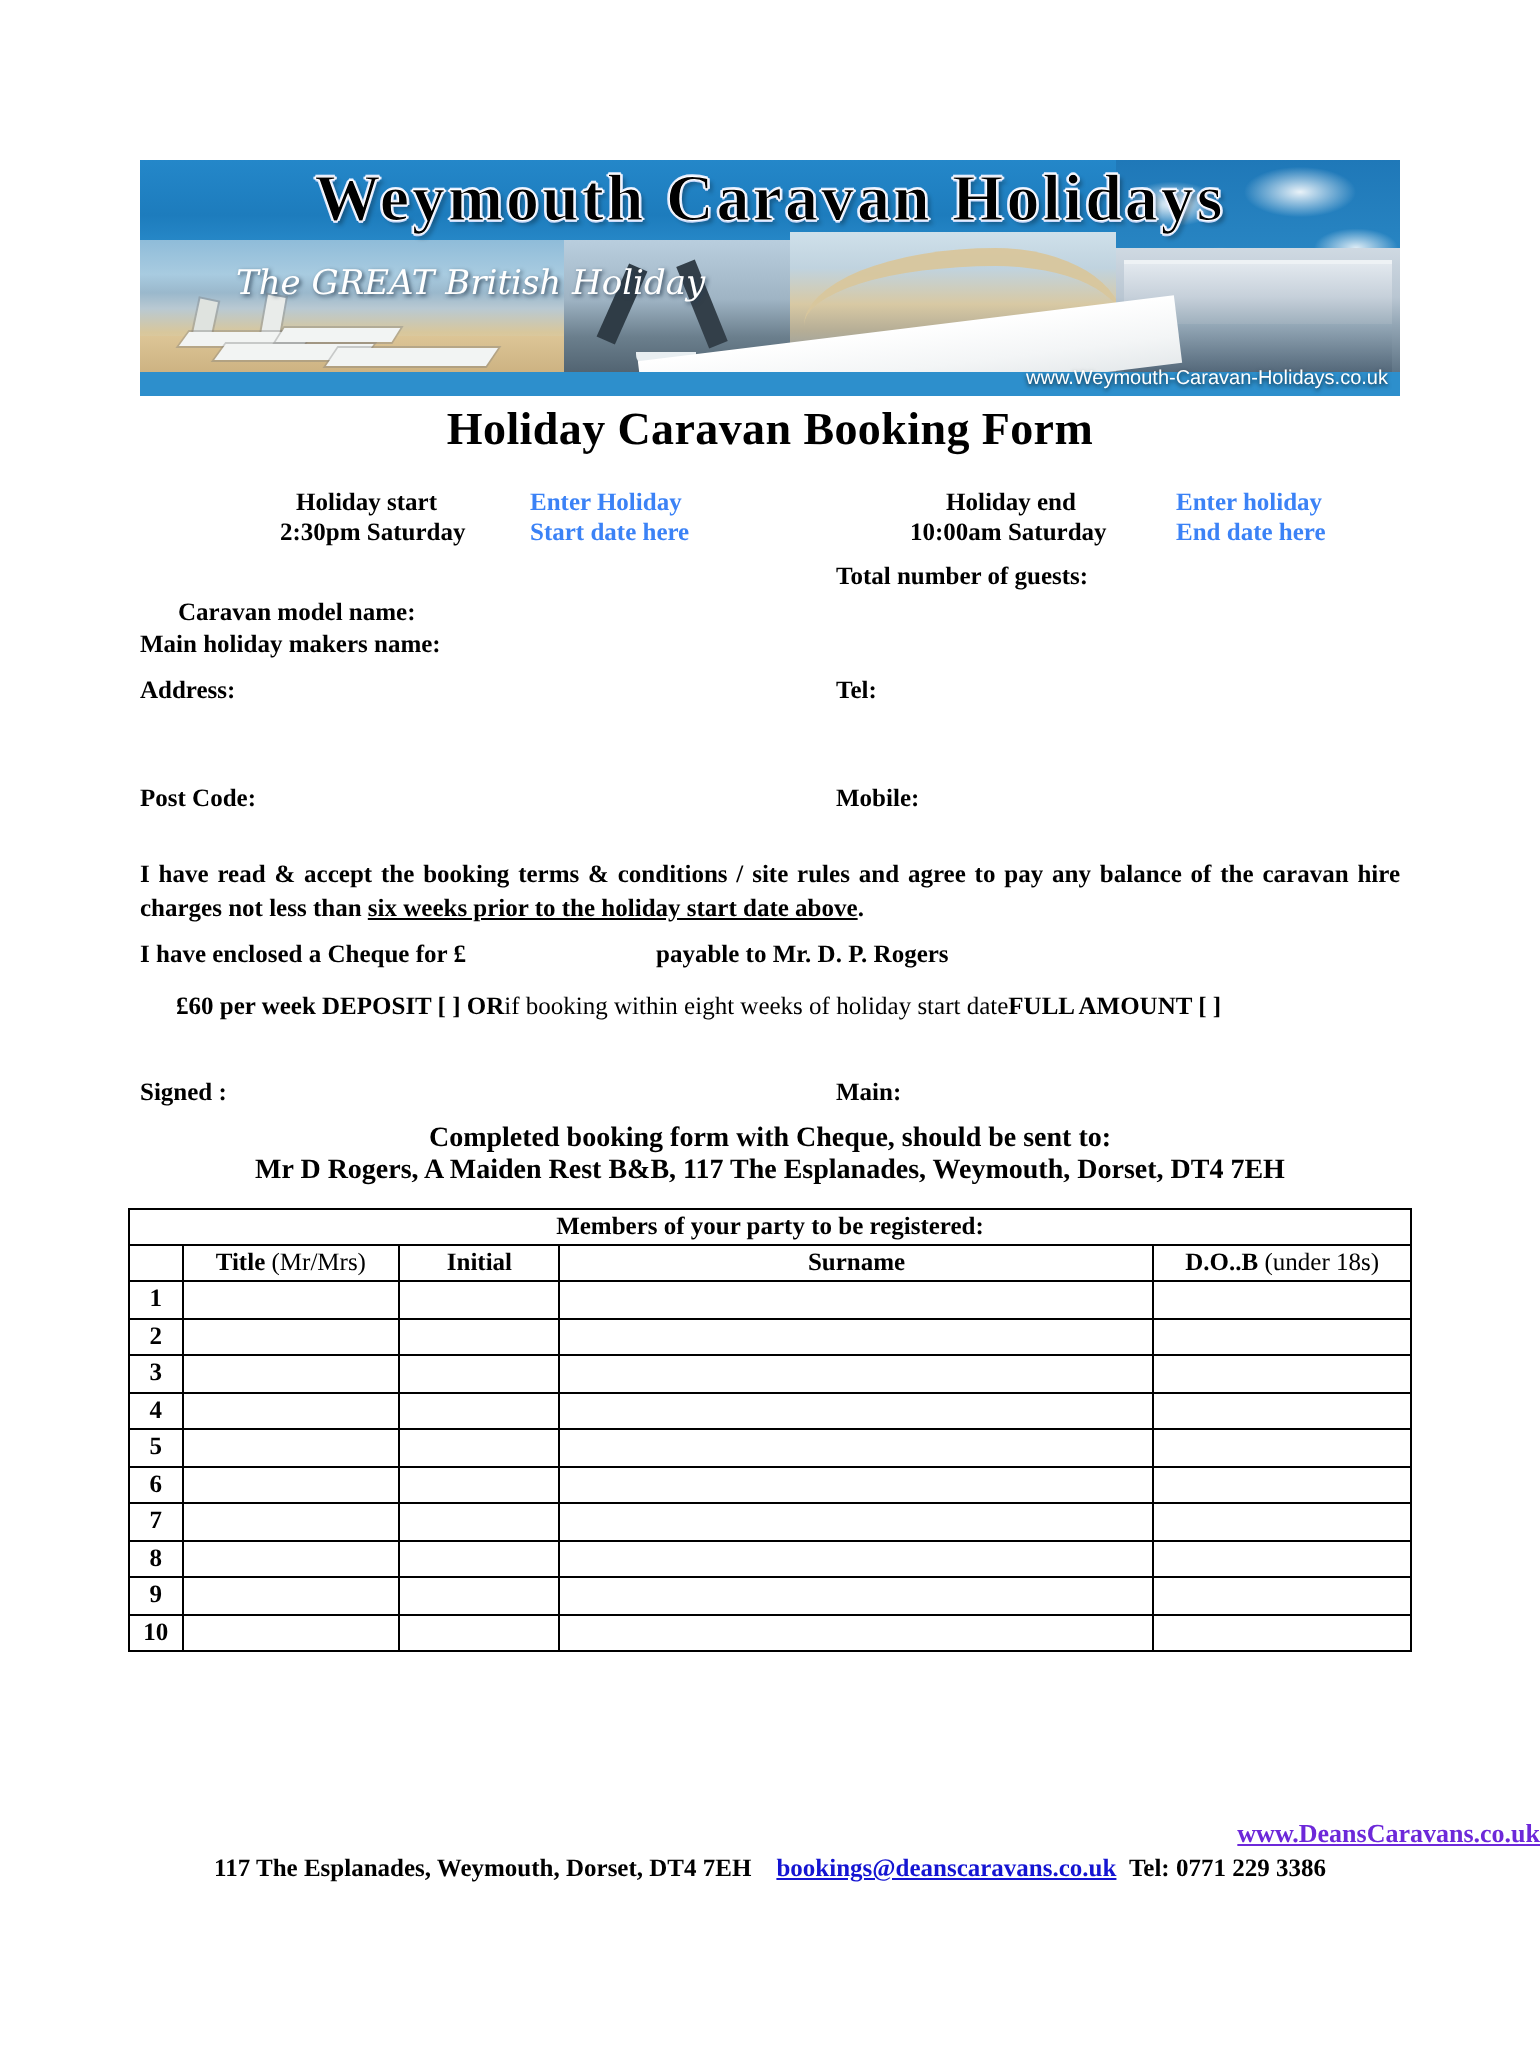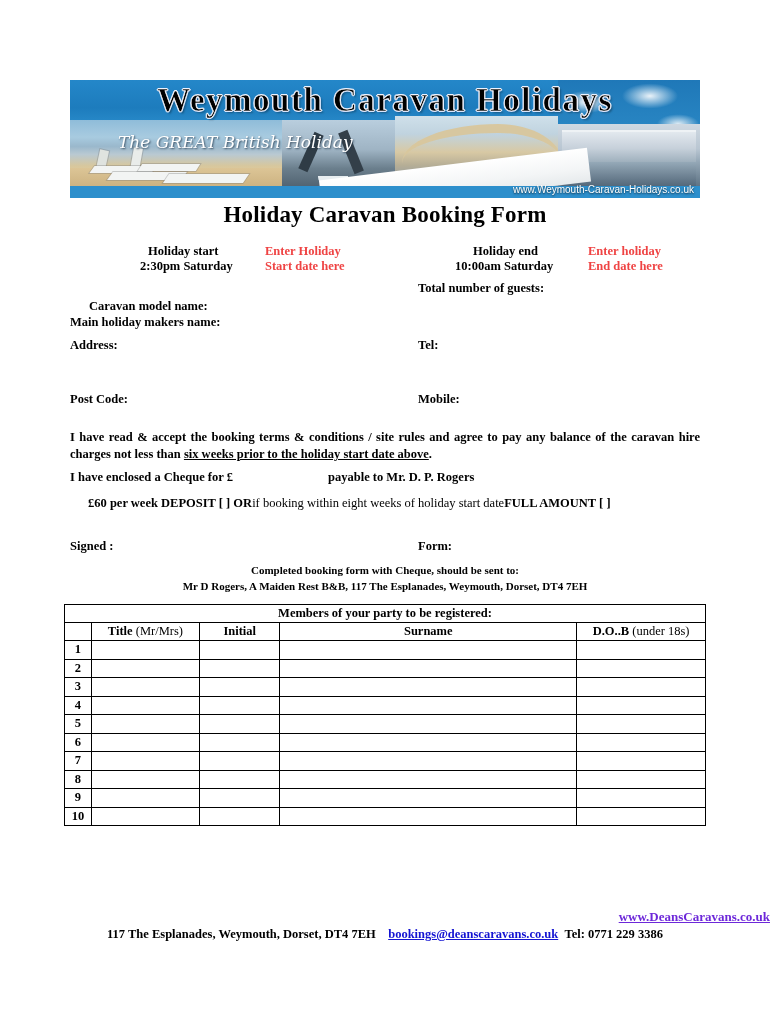--- a/index.html
+++ b/index.html
@@ -187,21 +187,21 @@
     left: 0; top: 202px;
     width: 770px;
     text-align: center;
     font-size: 23px;
     font-weight: bold;
     letter-spacing: .2px;
   }
 
   .row { position: absolute; font-size: 12.5px; }
   .b { font-weight: bold; }
-  .grey { color: #ef4444; font-weight: bold; }
+  .grey { color: #3b82f6; font-weight: bold; }
   .u { text-decoration: underline; }
 
   .label-hs   { left: 148px; top: 244px; }
   .label-hs2  { left: 140px; top: 259px; }
   .ph-hs      { left: 265px; top: 244px; }
   .ph-hs2     { left: 265px; top: 259px; }
   .label-he   { left: 473px; top: 244px; }
   .label-he2  { left: 455px; top: 259px; }
   .ph-he      { left: 588px; top: 244px; }
   .ph-he2     { left: 588px; top: 259px; }
@@ -231,21 +231,21 @@
   .deposit-line .thin { font-weight: normal; }
 
   .label-signed { left: 70px; top: 539px; }
   .label-date   { left: 418px; top: 539px; }
 
   .send-to {
     position: absolute;
     left: 0; top: 562px;
     width: 770px;
     text-align: center;
-    font-size: 11px;
+    font-size: 14px;
     font-weight: bold;
     line-height: 16px;
   }
 
   
   table {
     border-collapse: collapse;
     position: absolute;
     font-size: 12.5px;
   }
@@ -364,21 +364,21 @@
   <div class="row b label-postcode">Post Code:</div>
   <div class="row b label-mobile">Mobile:</div>
 
   <div class="terms"><span>I have read &amp; accept the booking terms &amp; conditions / site rules and agree to pay any balance of the caravan hire charges not less than </span><span class="u">six weeks prior to the holiday start date above</span><span>.</span></div>
 
   <div class="row b cheque-line">I have enclosed a Cheque for  £</div>
   <div class="row b cheque-payable">payable to Mr. D. P. Rogers</div>
   <div class="row deposit-line"><span class="b">£60 per week DEPOSIT  [     ]   OR</span><span class="thin">if booking within eight weeks of holiday start date</span><span class="b">FULL AMOUNT  [     ]</span></div>
 
   <div class="row b label-signed">Signed :</div>
-  <div class="row b label-date">Form:</div>
+  <div class="row b label-date">Main:</div>
 
   <div class="send-to">
     <div>Completed booking form with Cheque, should be sent to:</div>
     <div>Mr D Rogers, A Maiden Rest B&amp;B, 117 The Esplanades, Weymouth, Dorset, DT4 7EH</div>
   </div>
 
   <table id="party-table">
     <tbody>
       <tr>
         <td class="title-cell" colspan="5">Members of your party to be registered:</td>

